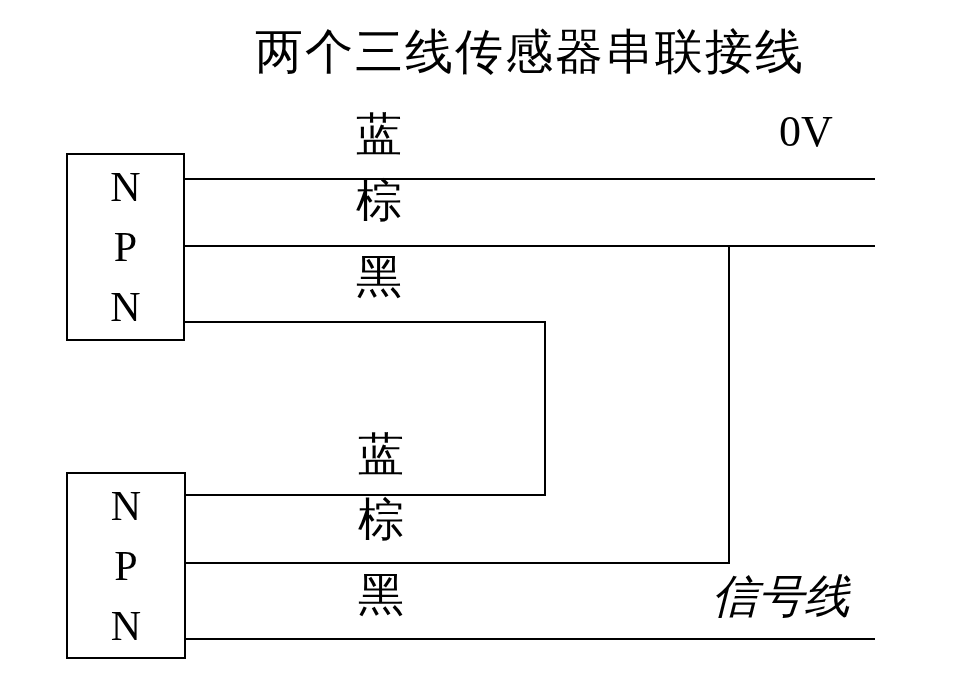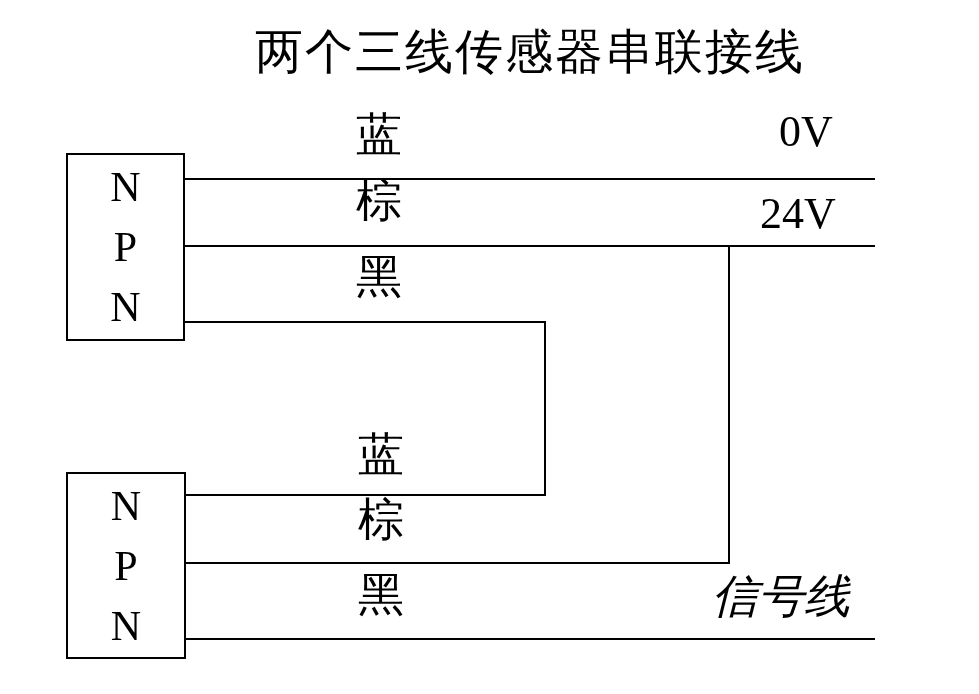--- a/index.html
+++ b/index.html
@@ -114,16 +114,15 @@
 
   <div class="wire-label" id="label-s1-blue">蓝</div>
   <div class="wire-label" id="label-s1-brown">棕</div>
   <div class="wire-label" id="label-s1-black">黑</div>
 
   <div class="wire-label" id="label-s2-blue">蓝</div>
   <div class="wire-label" id="label-s2-brown">棕</div>
   <div class="wire-label" id="label-s2-black">黑</div>
 
   <div class="terminal-label" id="label-0v">0V</div>
-  <div class="terminal-label" id="label-24v">24V</div>
   <div class="terminal-label" id="label-signal">信号线</div>
 
 </div>
 
 </body></html>

